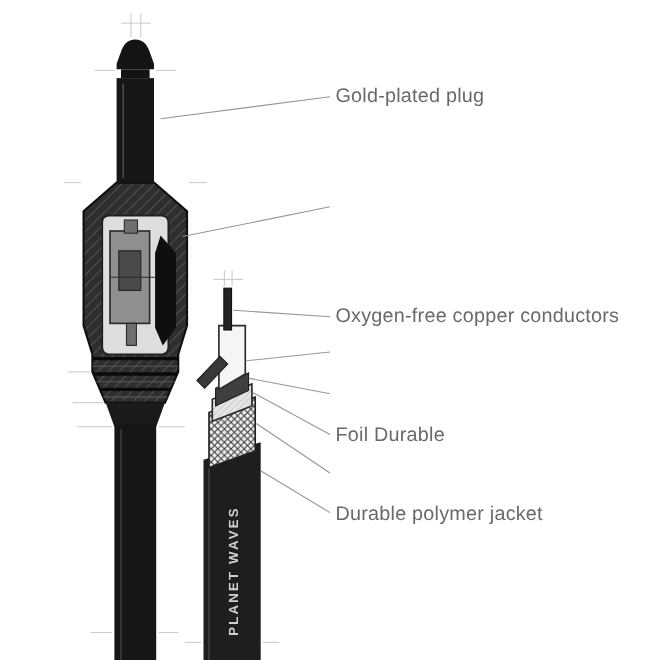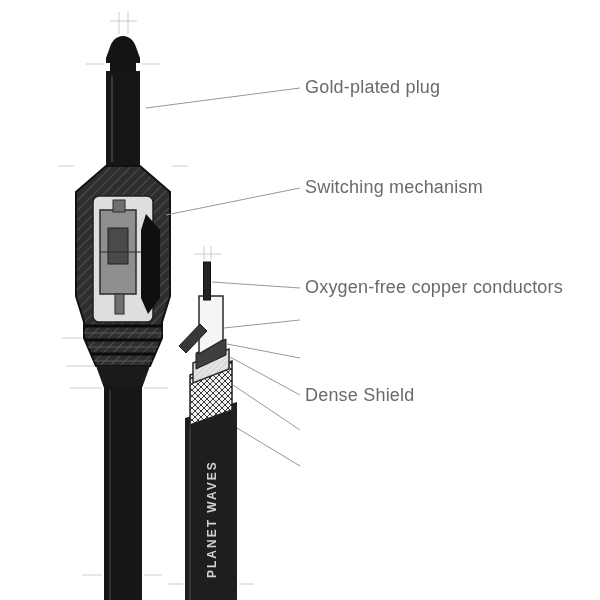--- a/index.html
+++ b/index.html
@@ -144,17 +144,17 @@
       <line x1="300" y1="288" x2="212" y2="282"></line>
       <line x1="300" y1="320" x2="224" y2="328"></line>
       <line x1="300" y1="358" x2="227" y2="344"></line>
       <line x1="300" y1="395" x2="230" y2="357"></line>
       <line x1="300" y1="430" x2="233" y2="385"></line>
       <line x1="300" y1="466" x2="237" y2="428"></line>
     </g>
   </svg>
 
   <div class="label" style="top:78px">Gold-plated plug</div>
-  <div class="label" style="top:178px">Switching mechanism</div>
   <div class="label" style="top:278px">Oxygen-free copper conductors</div>
-  <div class="label" style="top:386px">Dense Shield</div>
+  <div class="label" style="top:386px">Foil Durable</div>
+  <div class="label" style="top:458px">Durable polymer jacket</div>
 
 </div>
 
 </body></html>

